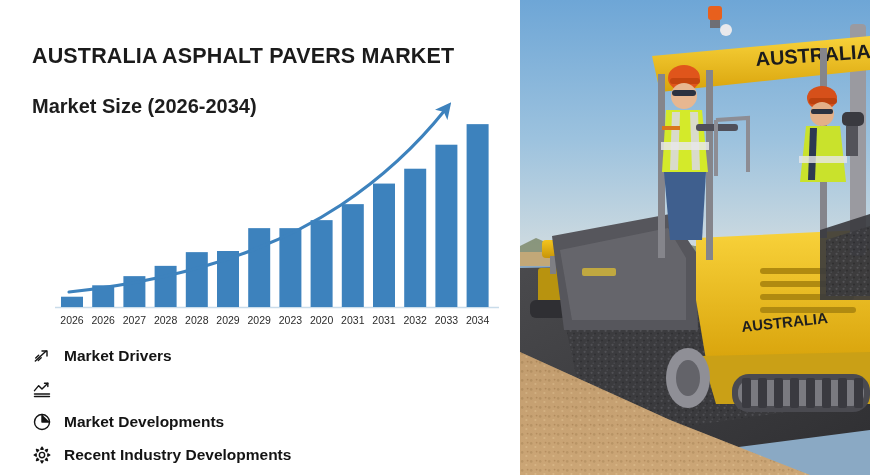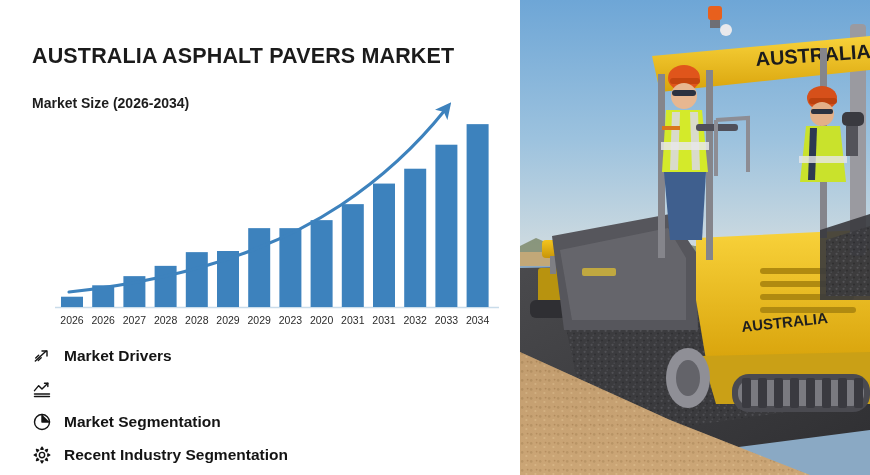--- a/index.html
+++ b/index.html
@@ -28,21 +28,21 @@
     left: 32px; top: 44px;
     font-size: 21.5px;
     font-weight: bold;
     letter-spacing: 0.15px;
     color: #1b1b1b;
     white-space: nowrap;
   }
   #chart-subtitle {
     position: absolute;
     left: 32px; top: 95px;
-    font-size: 14px;
+    font-size: 20px;
     font-weight: bold;
     color: #1d1d1d;
     white-space: nowrap;
   }
 
   
   #chart-area {
     position: absolute;
     left: 0; top: 0;
     width: 520px; height: 340px; margin-left: 11px;
@@ -167,37 +167,37 @@
           </span>
         </div>
         <div class="feature-item">
           <span class="feature-icon">
             <svg viewBox="0 0 24 24" width="20" height="20" fill="none" stroke="#141414" stroke-width="1.7" stroke-linecap="round" stroke-linejoin="round">
               <circle cx="12" cy="12" r="9"></circle>
               <path d="M12 3 V12 H21" fill="#141414" stroke="none"></path>
               <path d="M12 3 V12 L21 12"></path>
             </svg>
           </span>
-          <span class="feature-label">Market Segmentation</span>
+          <span class="feature-label">Market Developments</span>
         </div>
         <div class="feature-item">
           <span class="feature-icon">
             <svg viewBox="0 0 24 24" width="20" height="20" fill="none" stroke="#141414" stroke-width="1.7" stroke-linecap="round" stroke-linejoin="round">
               <circle cx="12" cy="12" r="3.2"></circle>
               <path d="M12 2.6 L13.4 5 H10.6 Z"></path>
               <path d="M12 21.4 L10.6 19 H13.4 Z"></path>
               <path d="M2.6 12 L5 10.6 V13.4 Z"></path>
               <path d="M21.4 12 L19 13.4 V10.6 Z"></path>
               <path d="M5.4 5.4 L8 6.3 L6.3 8 Z"></path>
               <path d="M18.6 18.6 L16 17.7 L17.7 16 Z"></path>
               <path d="M18.6 5.4 L17.7 8 L16 6.3 Z"></path>
               <path d="M5.4 18.6 L6.3 16 L8 17.7 Z"></path>
             </svg>
           </span>
-          <span class="feature-label">Recent Industry Segmentation</span>
+          <span class="feature-label">Recent Industry Developments</span>
         </div>
       </div>
   </div>
 
   <div id="photo-panel">
     <svg id="photo-svg" width="350" height="475" viewBox="0 0 350 475">
       <defs>
         <linearGradient id="skyGrad" x1="0" y1="0" x2="0" y2="1">
           <stop offset="0%" stop-color="#6ea6d6"></stop>
           <stop offset="55%" stop-color="#9cc2de"></stop>

